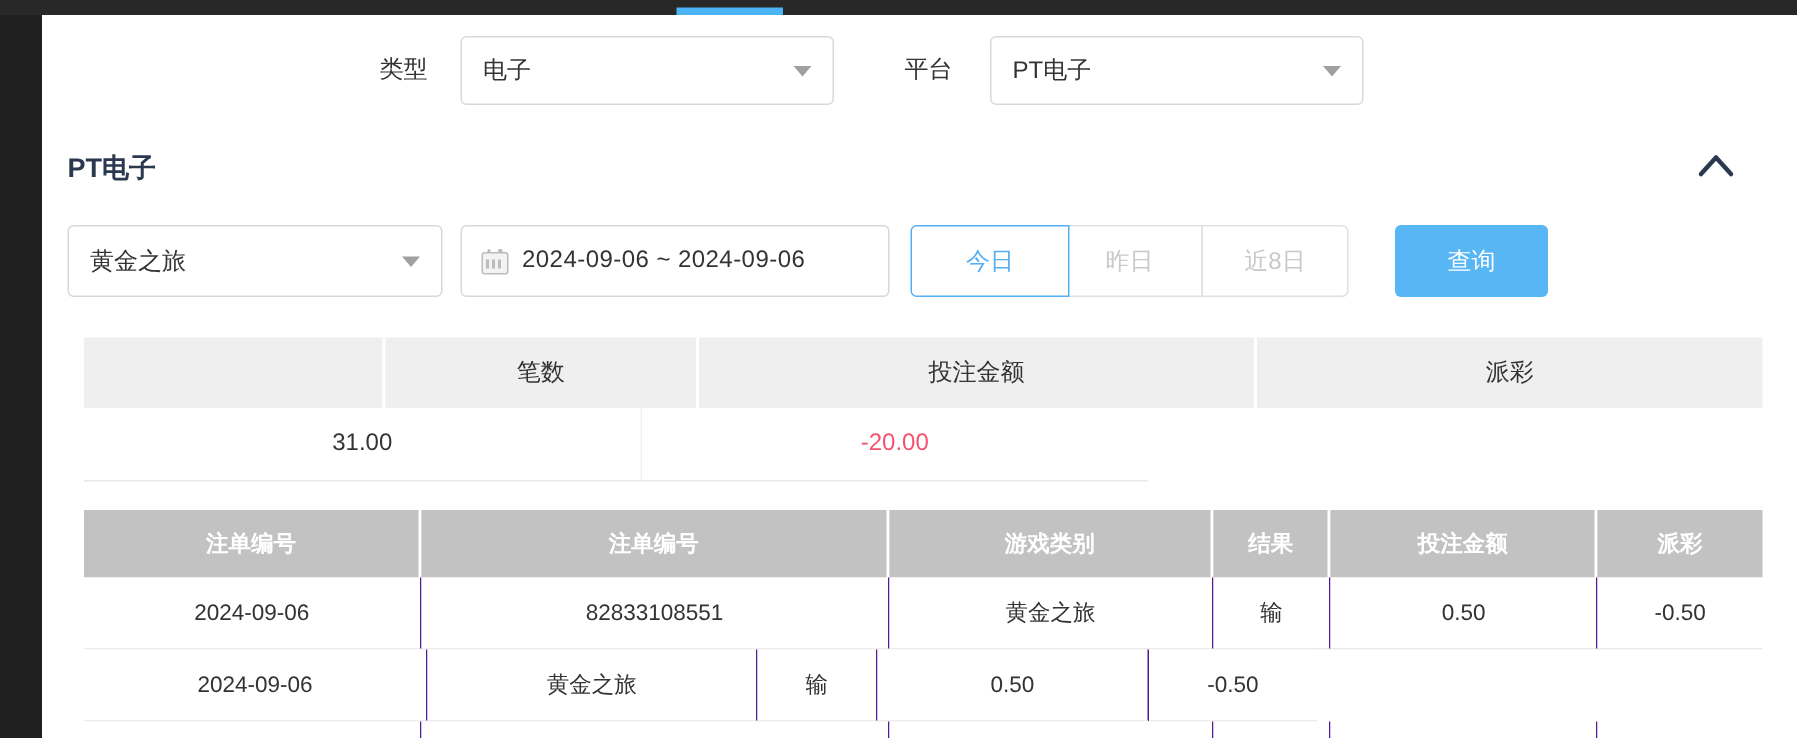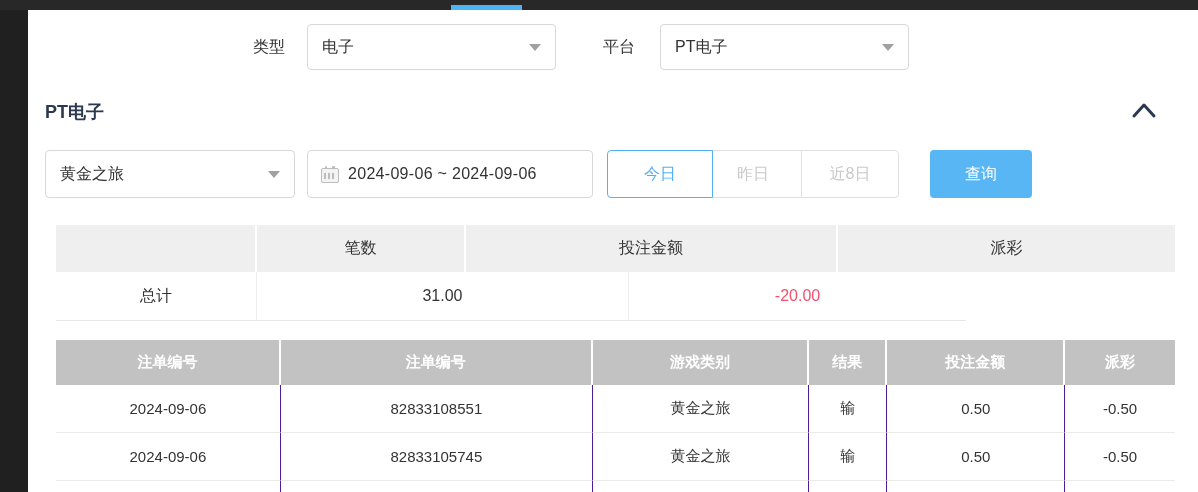--- a/index.html
+++ b/index.html
@@ -119,21 +119,20 @@
 <div class="abs search-btn">查询</div>
 
 <div class="abs tbl" style="top:225px;">
   <div class="trow sum-head">
     <div class="cell sc0"></div>
     <div class="cell sc1">笔数</div>
     <div class="cell sc2">投注金额</div>
     <div class="cell sc3">派彩</div>
   </div>
   <div class="trow sum-body">
-    <div class="cell sc0">总计</div>
     <div class="cell sc2">31.00</div>
     <div class="cell sc3 neg">-20.00</div>
   </div>
 </div>
 
 <div class="abs tbl" style="top:340px;">
   <div class="trow det-head">
     <div class="cell dc0">注单编号</div>
     <div class="cell dc1">注单编号</div>
     <div class="cell dc2">游戏类别</div>
@@ -146,21 +145,20 @@
     <div class="cell dc0">2024-09-06</div>
     <div class="cell dc1">82833108551</div>
     <div class="cell dc2">黄金之旅</div>
     <div class="cell dc3">输</div>
     <div class="cell dc4">0.50</div>
     <div class="cell dc5 neg">-0.50</div>
   </div>
 
   <div class="trow det-row">
     <div class="cell dc0">2024-09-06</div>
-    <div class="cell dc1">82833105745</div>
     <div class="cell dc2">黄金之旅</div>
     <div class="cell dc3">输</div>
     <div class="cell dc4">0.50</div>
     <div class="cell dc5 neg">-0.50</div>
   </div>
 
   <div class="trow det-row">
     <div class="cell dc0"></div>
     <div class="cell dc1"></div>
     <div class="cell dc2"></div>

